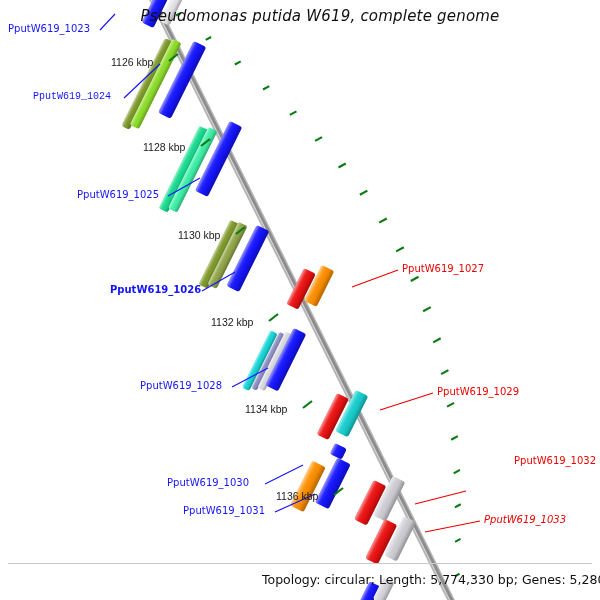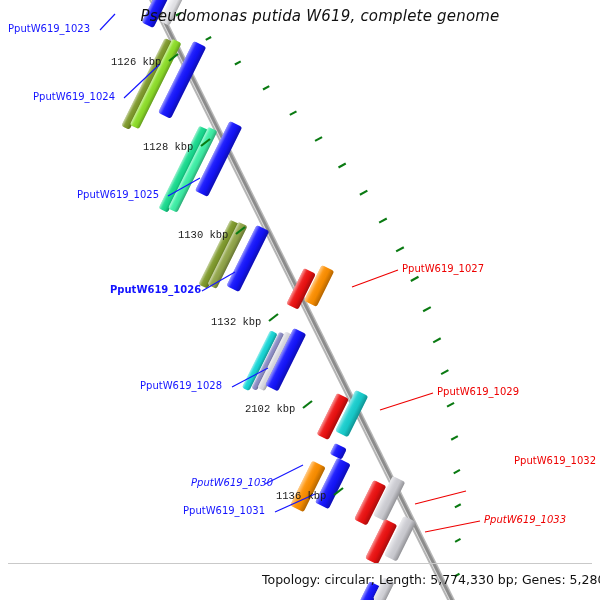--- a/index.html
+++ b/index.html
@@ -52,21 +52,21 @@
     position:absolute;
     font-family:"DejaVu Sans", sans-serif;
     font-size:10px;
     white-space:nowrap;
     line-height:1;
   }
   .lbl.blue{color:#1414ff;}
   .lbl.red{color:#ee0000;}
   .tick{
     position:absolute;
-    font-family:Liberation Mono, monospace;
+    font-family:Liberation Sans, sans-serif;
     font-size:10.5px;
     color:#1a1a1a;
     white-space:nowrap;
     line-height:1;
   }
 </style>
 </head>
 <body>
 
 <div id="stage">
@@ -248,36 +248,36 @@
         <line x1="269" y1="321" x2="278" y2="314" stroke="#0a7a12" stroke-width="2.2"></line>
         <line x1="303" y1="408" x2="312" y2="401" stroke="#0a7a12" stroke-width="2.2"></line>
         <line x1="334" y1="495" x2="343" y2="488" stroke="#0a7a12" stroke-width="2.2"></line>
       </g>
   </svg>
 
   <div class="title">Pseudomonas putida W619, complete genome</div>
 
   <div id="labels">
       <div class="lbl blue" style="left: 8px; top: 24px;">PputW619_1023</div>
-      <div class="lbl blue" style="left: 33px; top: 92px;">PputW619_1024</div>
+      <div class="lbl blue" style="left: 33px; top: 92px; font-family: Liberation Mono, monospace;">PputW619_1024</div>
       <div class="lbl blue" style="left: 77px; top: 190px;">PputW619_1025</div>
       <div class="lbl blue" style="left: 110px; top: 285px; font-weight: bold;">PputW619_1026</div>
       <div class="lbl red" style="left: 402px; top: 264px;">PputW619_1027</div>
       <div class="lbl blue" style="left: 140px; top: 381px;">PputW619_1028</div>
       <div class="lbl red" style="left: 437px; top: 387px;">PputW619_1029</div>
-      <div class="lbl blue" style="left: 191px; top: 478px; font-style: italic;">PputW619_1030</div>
+      <div class="lbl blue" style="left: 167px; top: 478px;">PputW619_1030</div>
       <div class="lbl blue" style="left: 183px; top: 506px;">PputW619_1031</div>
       <div class="lbl red" style="left: 470px; top: 456px; margin-left: 44px;">PputW619_1032</div>
       <div class="lbl red" style="left: 484px; top: 515px; font-style: italic;">PputW619_1033</div>
     </div>
   <div id="ticklabels">
       <div class="tick" style="left: 111px; top: 57px;">1126 kbp</div>
       <div class="tick" style="left: 143px; top: 142px;">1128 kbp</div>
       <div class="tick" style="left: 178px; top: 230px;">1130 kbp</div>
       <div class="tick" style="left: 211px; top: 317px;">1132 kbp</div>
-      <div class="tick" style="left: 245px; top: 404px;">2102 kbp</div>
+      <div class="tick" style="left: 245px; top: 404px;">1134 kbp</div>
       <div class="tick" style="left: 276px; top: 491px;">1136 kbp</div>
     </div>
 
   <div class="sep"></div>
   <div class="footer-right">Topology: circular; Length: 5,774,330 bp; Genes: 5,280</div>
 
 </div>
 
 </body></html>

